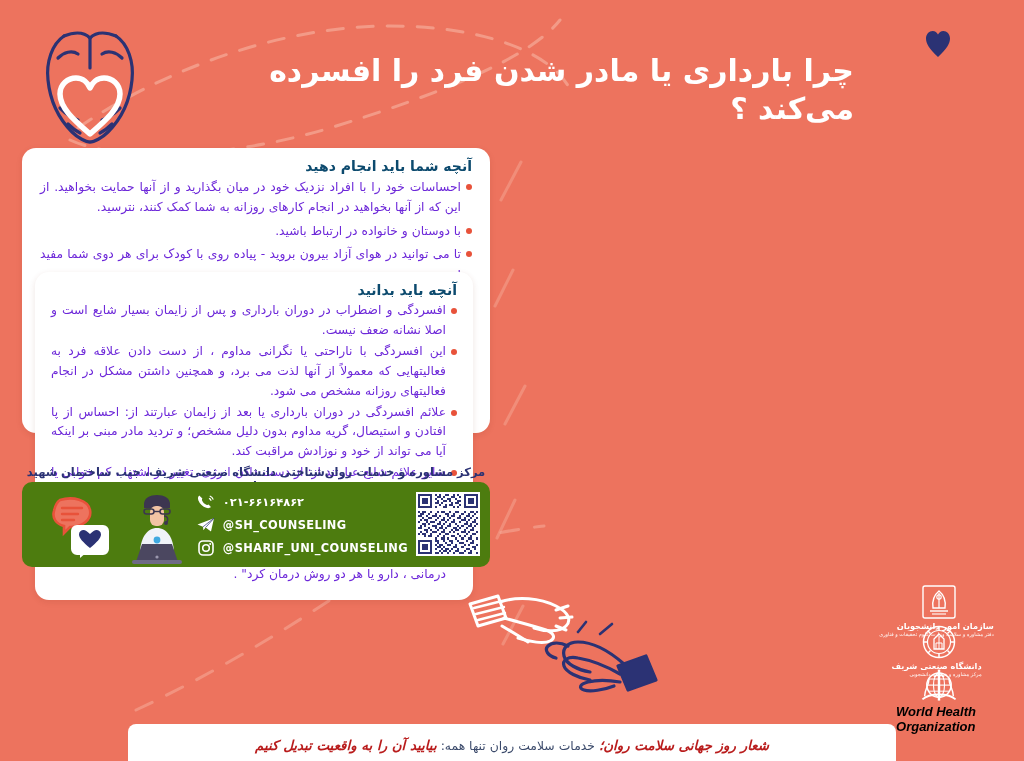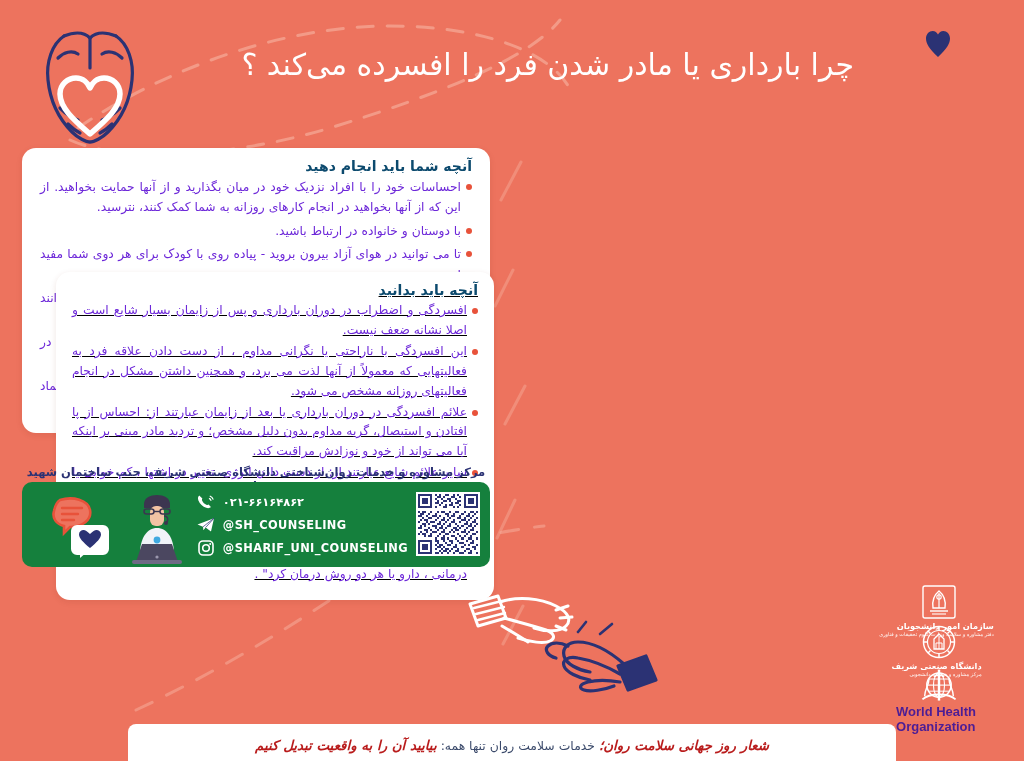--- a/index.html
+++ b/index.html
@@ -22,26 +22,26 @@
   .swoosh-top { left: 60px; top: 8px; width: 520px; height: 145px; opacity: .55; }
   .swoosh-bottom { left: 130px; top: 520px; width: 420px; height: 200px; opacity: .5; }
   .swoosh-right { left: 455px; top: 150px; width: 80px; height: 560px; opacity: .45; }
 
   
   .hands-heart-logo { position: absolute; left: 34px; top: 22px; width: 112px; height: 126px; }
   .corner-heart { position: absolute; left: 925px; top: 30px; width: 26px; height: 28px; }
 
   .poster-title {
     position: absolute;
-    right: 170px; top: 46px;
+    right: 170px; top: 52px;
     width: 680px;
     text-align: right;
     color: #FFFFFF;
     font-size: 30px;
-    font-weight: normal;
+    font-weight: bold;
     letter-spacing: -0.4px;
     line-height: 1.25;
     direction: rtl;
   }
 
   
   .intro-paragraph {
     position: absolute;
     right: 542px; top: 148px;
     width: 440px;
@@ -83,41 +83,41 @@
   .bullet-item::before {
     content: "";
     position: absolute;
     right: 0; top: 7px;
     width: 6px; height: 6px;
     border-radius: 50%;
     background: #E8523A;
   }
 
   
-  #card-know { right: 530px; top: 272px; width: 438px; padding: 10px 16px 14px 16px; text-decoration: underline; }
+  #card-know { right: 551px; top: 272px; width: 438px; padding: 10px 16px 14px 16px; }
   
   #card-do  { left: 22px;  top: 148px; width: 468px;  padding: 10px 18px 14px 18px; }
   #card-do .bullet-item { line-height: 1.66; margin-bottom: 3px; }
 
   
   .counseling-heading {
     position: absolute;
     left: 24px; top: 465px;
     width: 464px;
     text-align: center;
     color: #2B3274;
     font-weight: bold;
     font-size: 11.5px;
     direction: rtl;
   }
   .counseling-box {
     position: absolute;
     left: 22px; top: 482px;
     width: 468px; height: 85px;
-    background: #15803d;
+    background: #4d7c0f;
     border-radius: 10px;
     overflow: hidden;
   }
   .qr-code {
     position: absolute;
     right: 10px; top: 10px;
     width: 64px; height: 64px;
     background: #FFFFFF;
     padding: 2px;
   }
@@ -144,21 +144,21 @@
   .handshake { position: absolute; left: 460px; top: 588px; width: 200px; height: 110px; }
 
   
   .logo-stack { position: absolute; left: 860px; top: 583px; width: 158px; }
   .logo-row { display: flex; align-items: center; justify-content: flex-start; height: 40px; direction: rtl; flex-direction: column; }
   .logo-mark { width: 38px; height: 38px; flex: 0 0 38px; }
   .logo-text { padding-right: 5px; text-align: right; color: #FFFFFF; }
   .logo-title { font-size: 8.2px; font-weight: bold; line-height: 1.25; }
   .logo-sub { font-size: 5.1px; line-height: 1.28; opacity: .95; }
   .logo-row-who { height: 44px; }
-  .logo-who-text { font-family: "Liberation Sans", sans-serif; font-weight: bold; color: #4c1d95; font-size: 13px; line-height: 1.12; direction: ltr; text-align: left; padding-right: 6px; }
+  .logo-who-text { font-family: "Liberation Sans", sans-serif; font-weight: bold; color: #000000; font-size: 13px; line-height: 1.12; direction: ltr; text-align: left; padding-right: 6px; font-style: italic; }
 
   
   .bottom-banner {
     position: absolute;
     left: 128px; top: 724px;
     width: 768px; height: 42px;
     background: #FFFFFF;
     border-radius: 8px 8px 0 0;
     display: flex; align-items: center; justify-content: center;
     direction: rtl;

